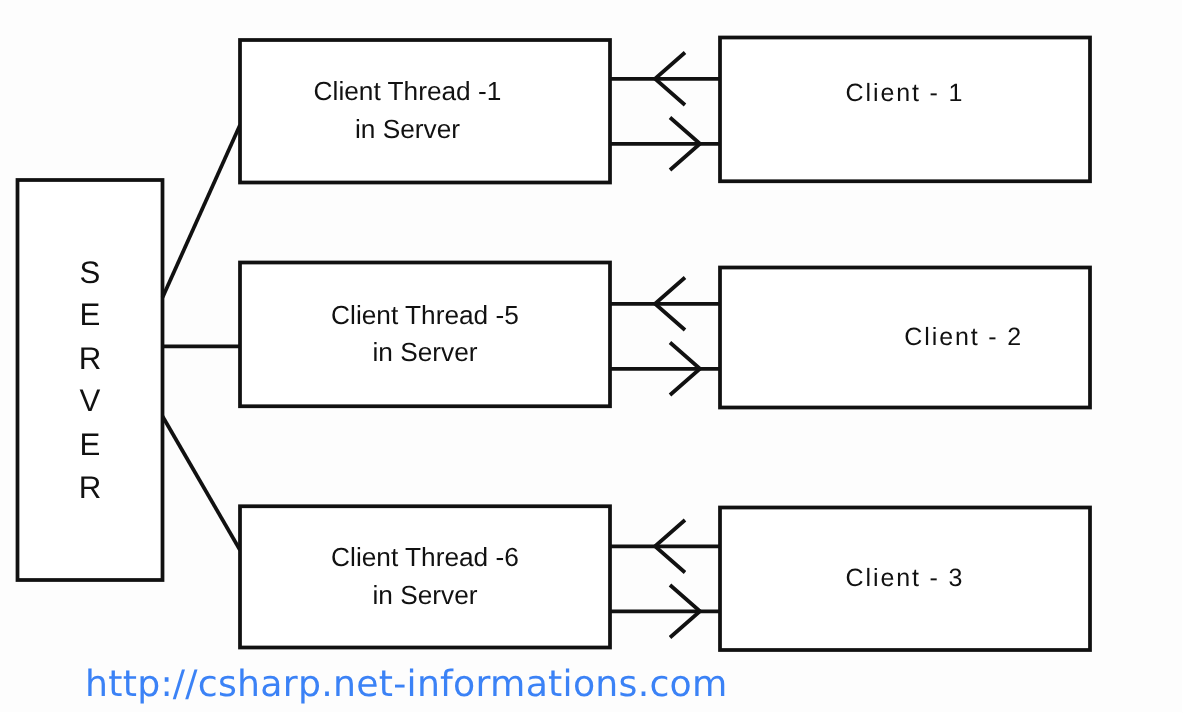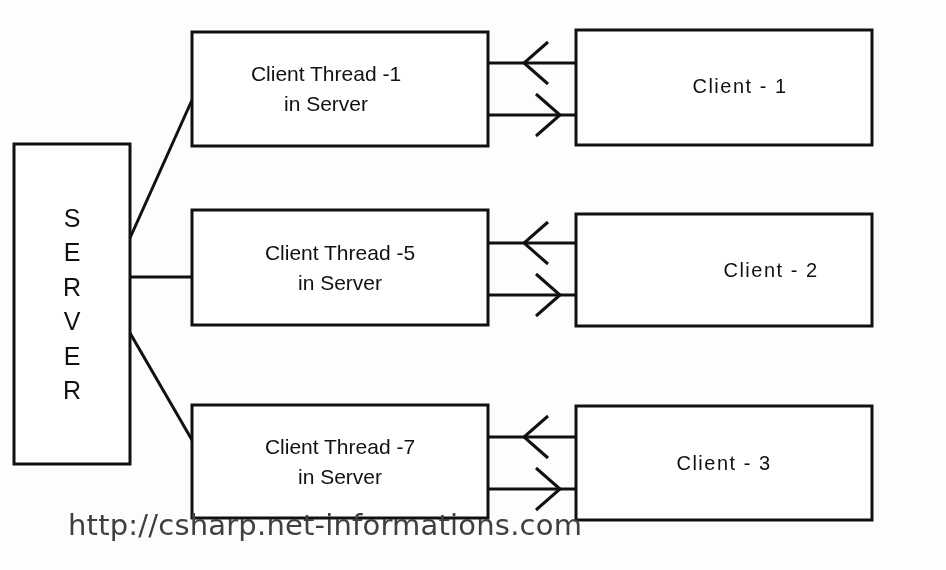--- a/index.html
+++ b/index.html
@@ -111,25 +111,25 @@
     <span>S</span>
     <span>E</span>
     <span>R</span>
     <span>V</span>
     <span>E</span>
     <span>R</span>
   </div>
 
   <div class="box-label thread-label" style="left:192px; top:32px; width:268px; height:114px;">Client Thread -1
 in Server</div>
-  <div class="box-label client-label" style="left:576px; top:29px; width:296px; height:115px;margin-left:16px;">Client  -  1</div>
+  <div class="box-label client-label" style="left:576px; top:18px; width:296px; height:115px;">Client  -  1</div>
 
   <div class="box-label thread-label" style="left:192px; top:210px; width:296px; height:115px;">Client Thread -5
 in Server</div>
   <div class="box-label client-label" style="left:576px; top:214px; width:296px; height:112px;margin-left:47px;">Client  -  2</div>
 
-  <div class="box-label thread-label" style="left:192px; top:405px; width:296px; height:113px;">Client Thread -7
+  <div class="box-label thread-label" style="left:192px; top:405px; width:296px; height:113px;">Client Thread -6
 in Server</div>
   <div class="box-label client-label" style="left:576px; top:406px; width:296px; height:114px;">Client  -  3</div>
 
-  <div class="url-text" style="color: #404040;">http://csharp.net-informations.com</div>
+  <div class="url-text" style="color: #3b82f6; margin-top: 22px;">http://csharp.net-informations.com</div>
 
 </div>
 
 </body></html>

